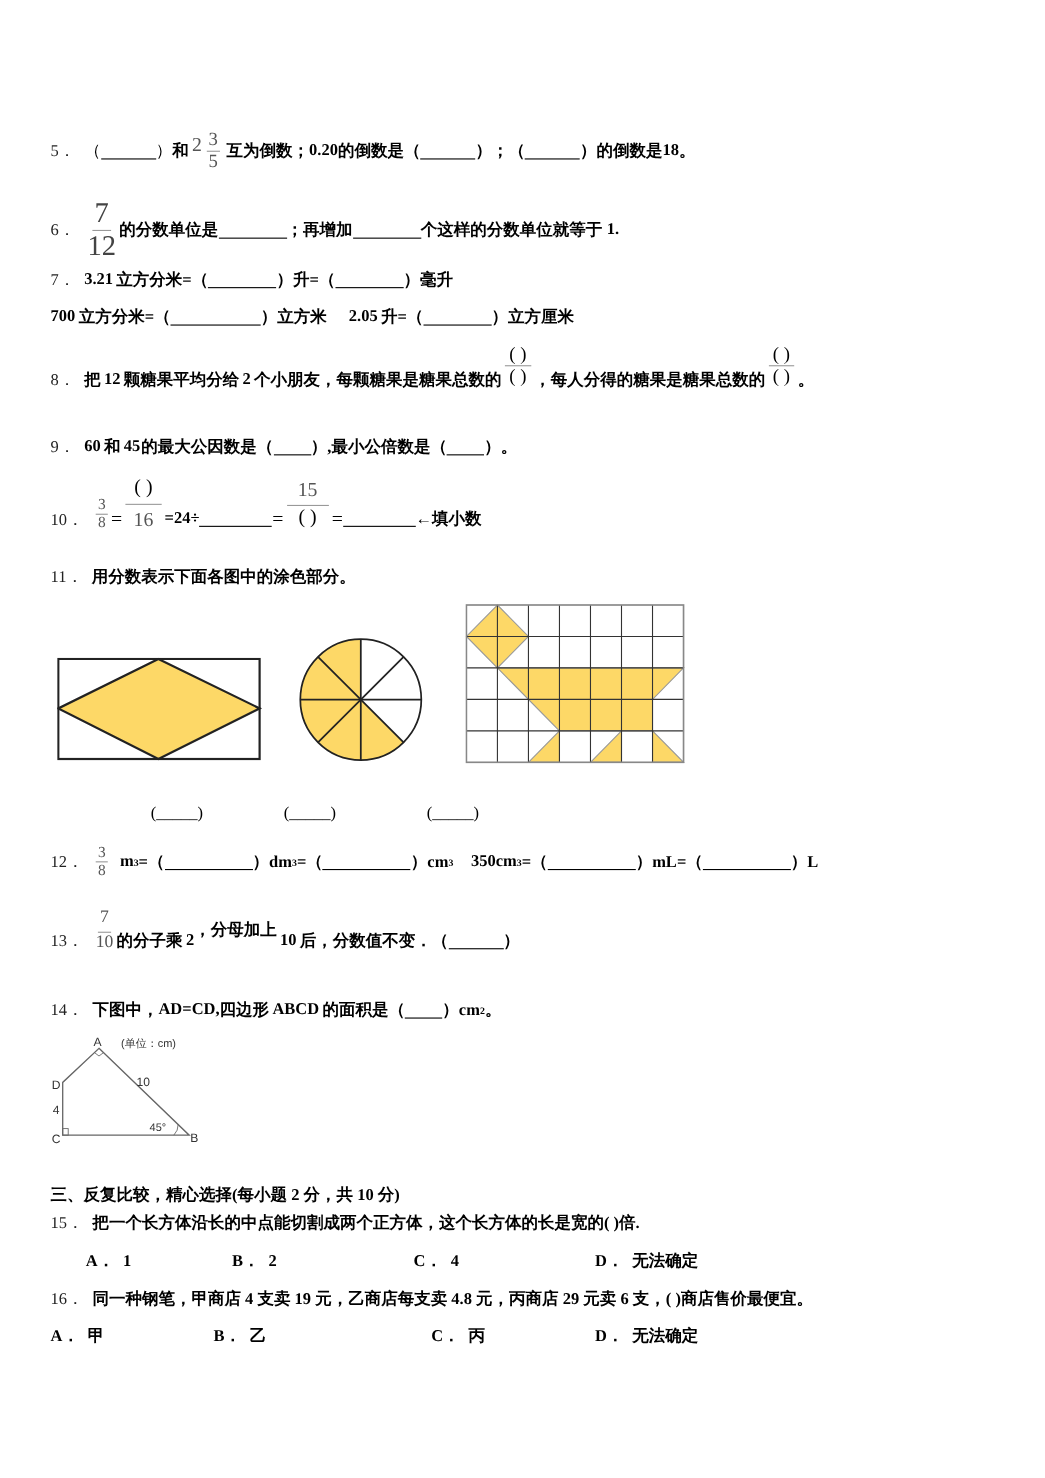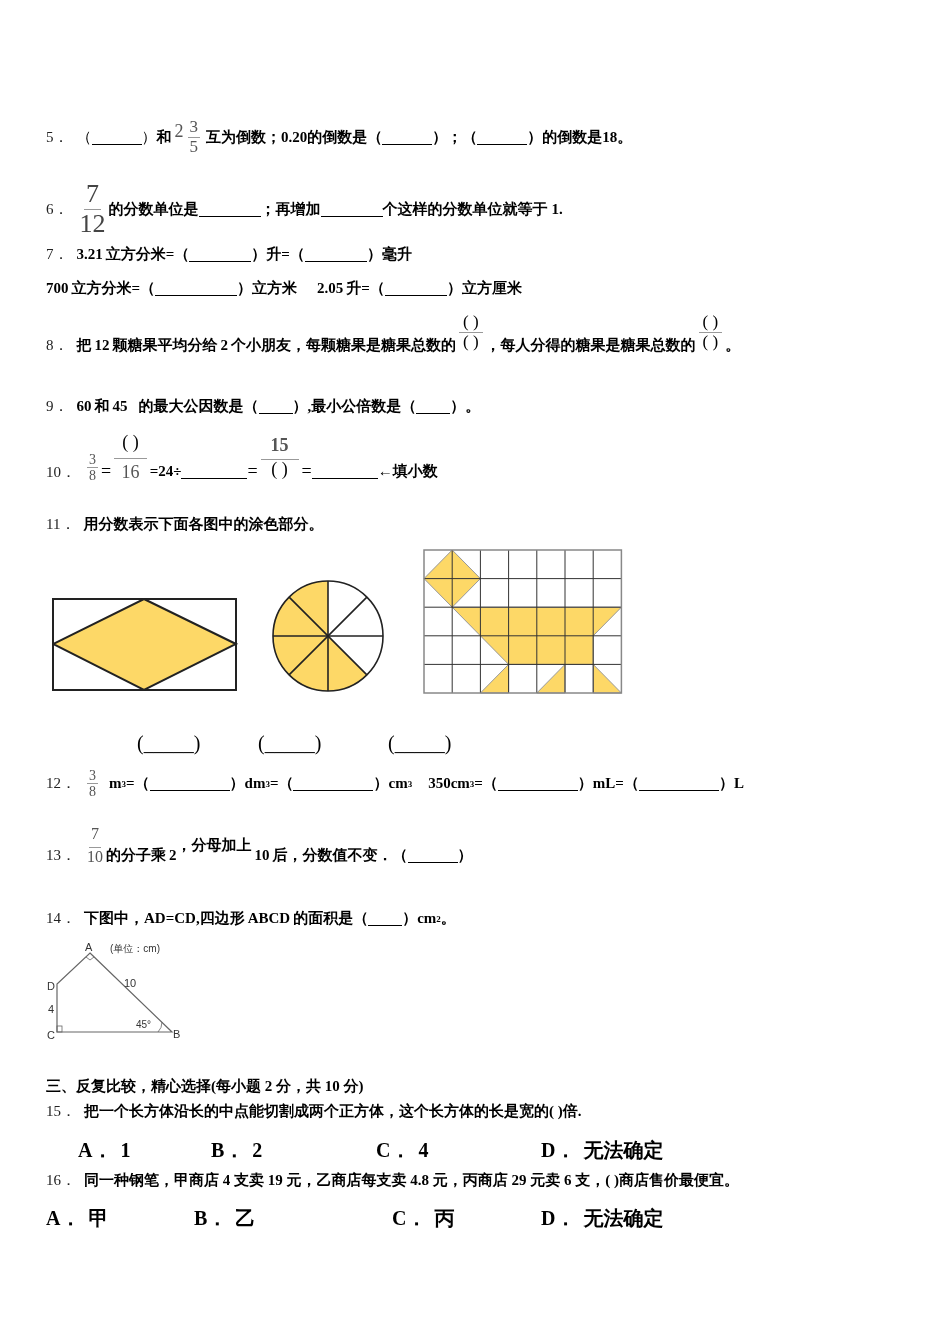--- a/index.html
+++ b/index.html
@@ -13,21 +13,21 @@
   .frac .d { line-height: 1.1; }
   .frac.big { font-size: 26px; color: #444; }
   .frac.small { font-size: 14px; }
   .frac.paren { color: #000; font-size: 17px; }
   .frac.paren .n, .frac.paren .d { padding: 0 4px; }
   .mixed { display: inline-flex; align-items: center; color: #555; font-size: 17px; margin: 0 3px; }
   .mixed .whole { font-size: 18px; margin-right: 1px; position: relative; top: -6px; }
   .blank { display: inline-block; border-bottom: 1px solid #000; height: 14px; vertical-align: baseline; }
   sup { font-size: 9px; }
   .fig { position: absolute; }
-  .opt { position: absolute; font-size: 20px; font-weight: bold; white-space: nowrap; }
+  .opt { position: absolute; font-size: 15px; font-weight: bold; white-space: nowrap; }
 </style>
 </head>
 <body>
 
 <div class="line" style="top:118px;">
   <span class="num">5．</span>
   <span>（</span>
   <span class="blank" style="width:50px;"></span>
   <span>）</span>
   <span class="b">和</span>
@@ -101,21 +101,21 @@
     <span class="d">(      )</span>
   </span>
   <span class="b" style="margin-top:26px;">。</span>
 </div>
 
 <div class="line" style="top:397px;">
   <span class="num">9．</span>
   <span class="b">60</span>
   <span class="b" style="margin:0 3px;">和</span>
   <span class="b">45</span>
-  <span class="b" style="margin-left:11px;">的最大公因数是（</span>
+  <span class="b" style="margin-left:1px;">的最大公因数是（</span>
   <span class="blank" style="width:34px;"></span>
   <span class="b">）,最小公倍数是（</span>
   <span class="blank" style="width:34px;"></span>
   <span class="b">）。</span>
 </div>
 
 <div class="line" style="top:432px;">
   <span class="num" style="margin-top:30px;">10．</span>
   <span class="frac small" style="margin-top:20px;">
     <span class="n">3</span>
@@ -123,21 +123,21 @@
   </span>
   <span style="font-size:18px;margin-top:28px;">=</span>
   <span class="frac" style="font-size:18px;">
     <span class="n" style="color:#000;padding:0 8px 6px;">(      )</span>
     <span class="d" style="padding-top:4px;">16</span>
   </span>
   <span class="b" style="margin-top:28px;">=24÷</span>
   <span class="blank" style="width:66px;margin-top:28px;"></span>
   <span style="font-size:18px;margin-top:28px;">=</span>
   <span class="frac" style="font-size:18px;">
-    <span class="n" style="padding:0 10px 4px;font-weight:bold;">15</span>
+    <span class="n" style="padding:0 10px 4px;">15</span>
     <span class="d" style="color:#000;">(      )</span>
   </span>
   <span style="font-size:18px;margin-top:28px;">=</span>
   <span class="blank" style="width:66px;margin-top:28px;"></span>
   <span class="b" style="margin-top:28px;">←填小数</span>
 </div>
 
 <div class="line" style="top:515px;">
   <span class="num">11．</span>
   <span class="b">用分数表示下面各图中的涂色部分。</span>

